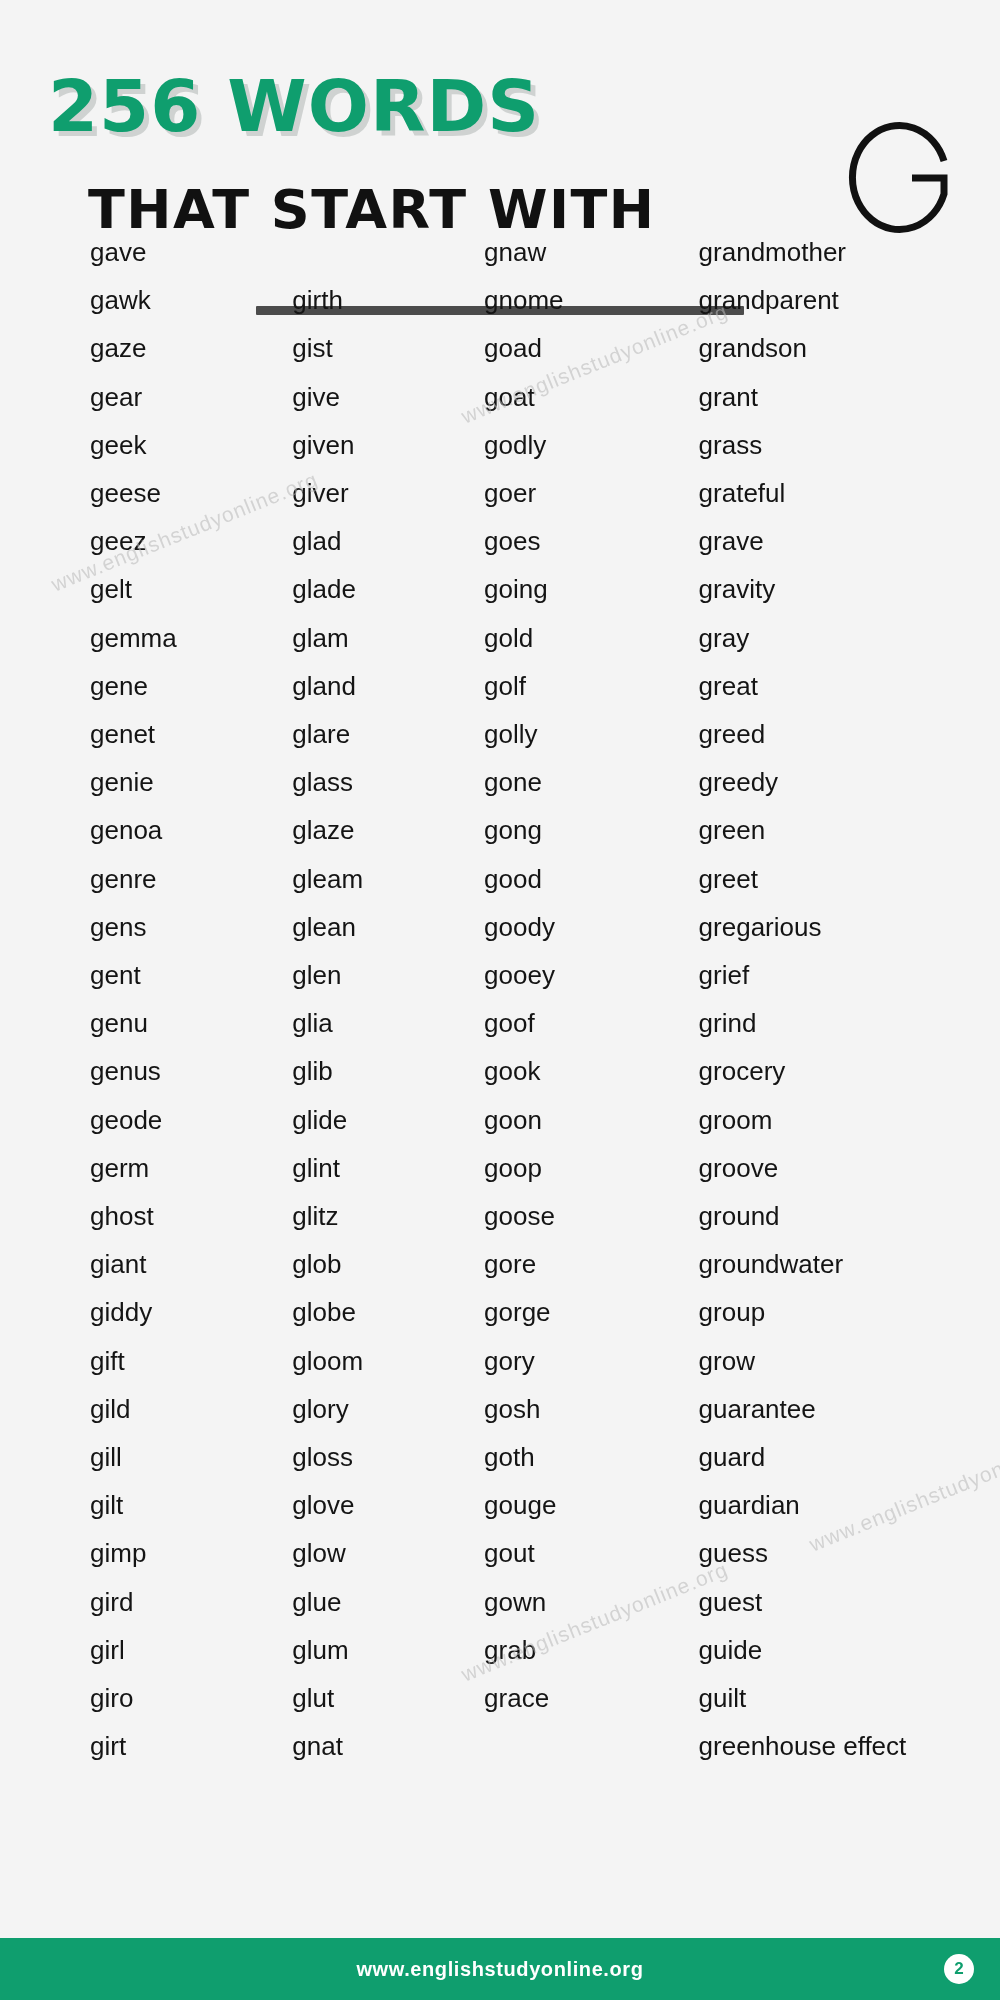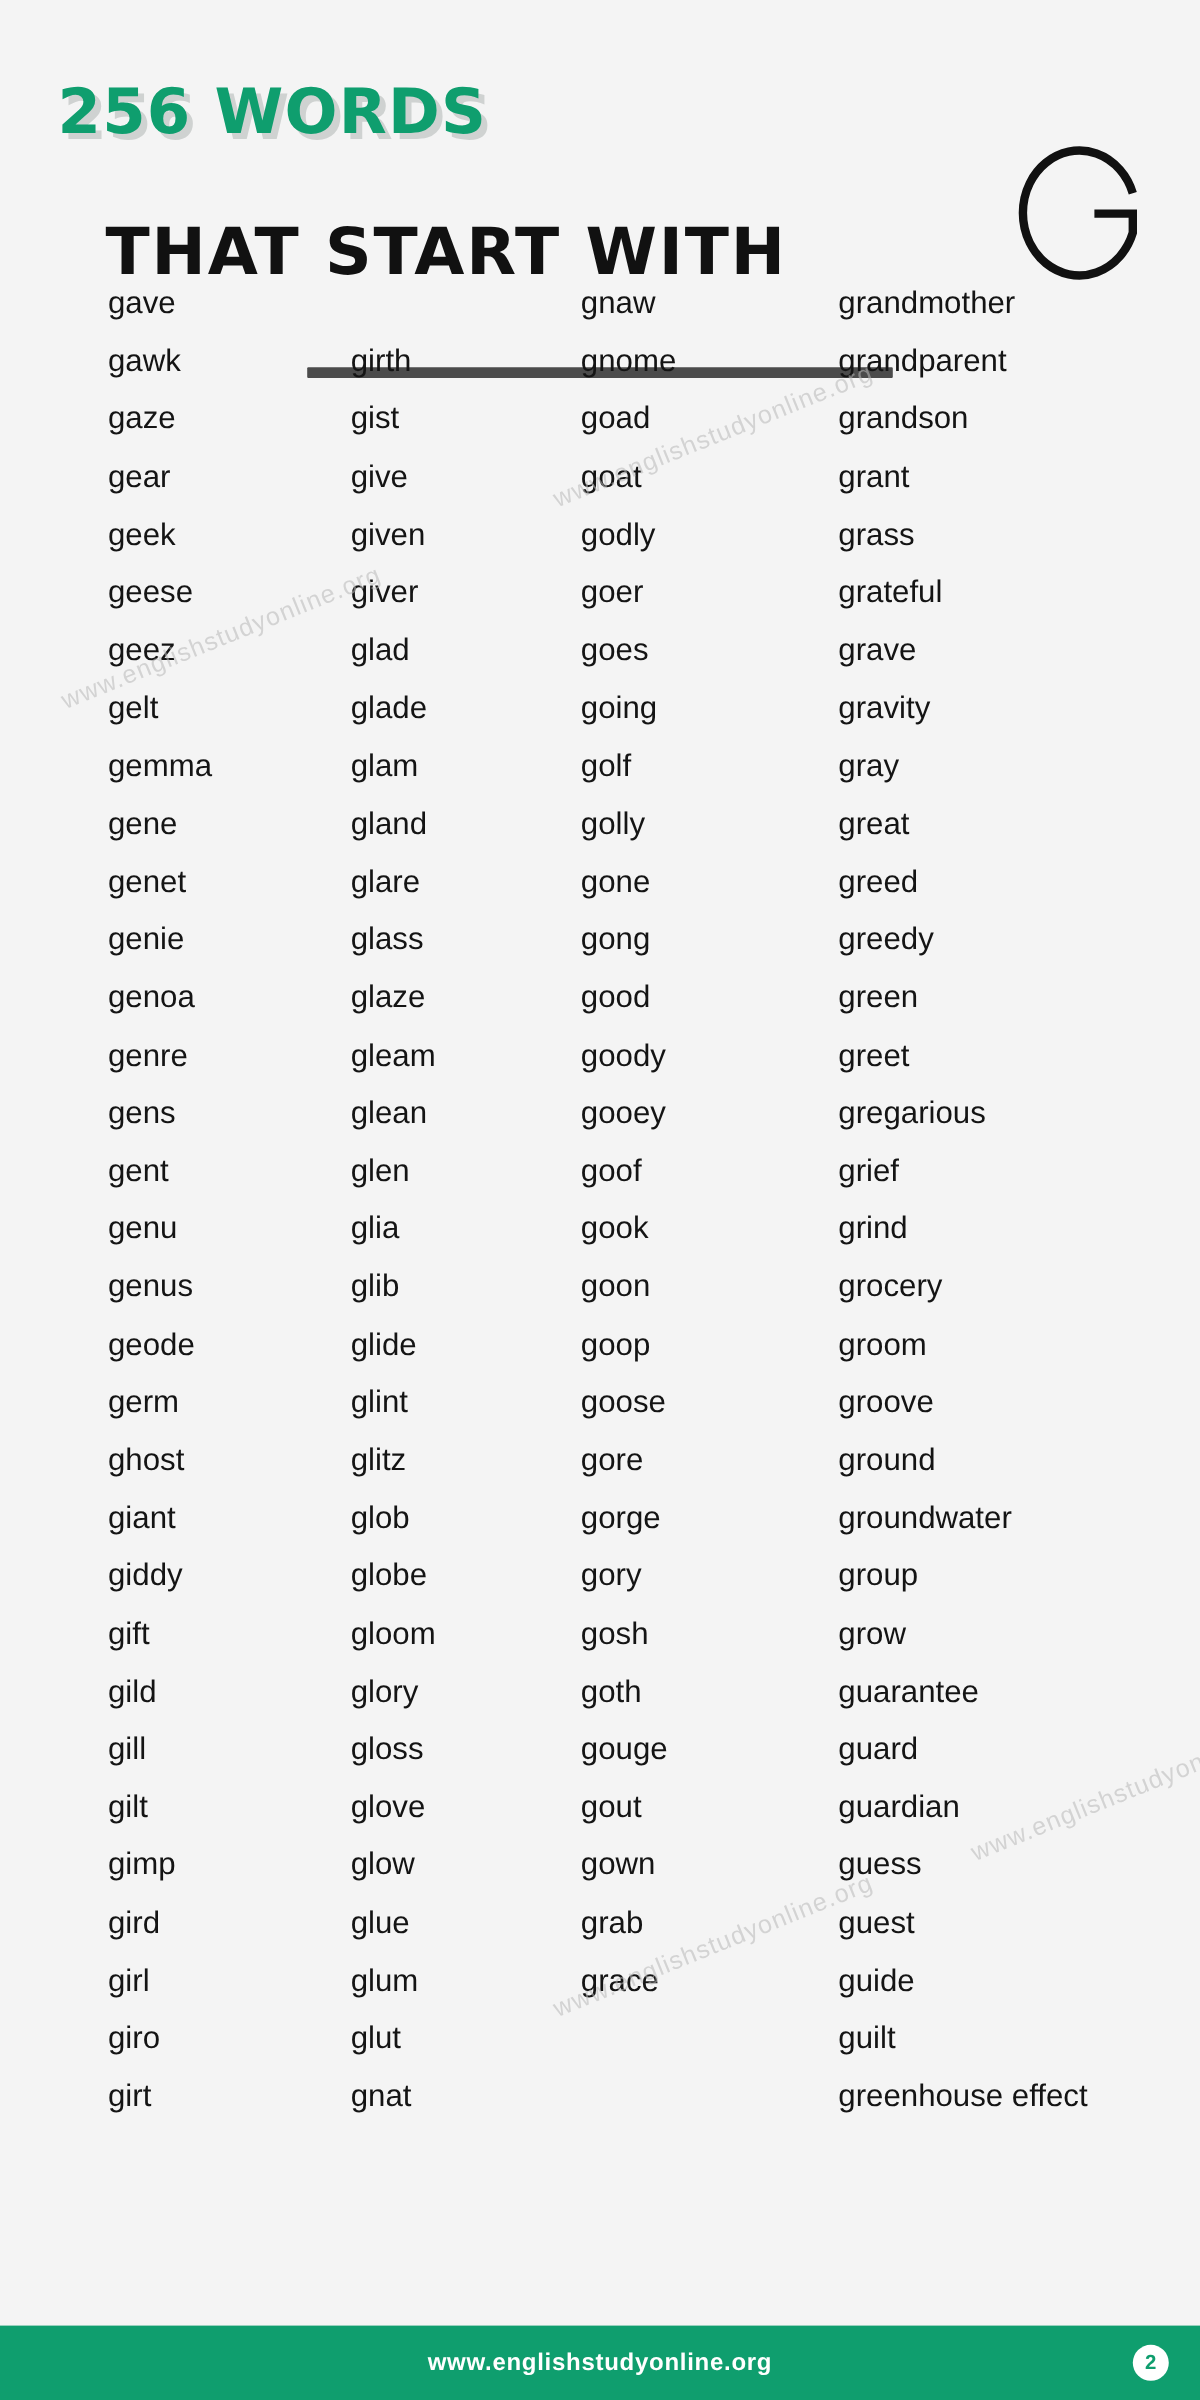--- a/index.html
+++ b/index.html
@@ -26,21 +26,21 @@
     flex: 0 0 auto;
   }
   .title-row {
     position: relative;
     height: 110px;
   }
   .main-title {
     position: absolute;
     left: 48px;
     top: 24px;
-    font-size: 52px;
+    font-size: 72px;
     font-weight: bold;
     letter-spacing: 1px;
     color: #0f9e6e;
     text-shadow: 5px 5px 0 #cfd2d1;
     font-family: "DejaVu Sans", sans-serif;
   }
   .sub-title {
     position: absolute;
     left: 88px;
     top: 138px;
@@ -241,20 +241,21 @@
 
     <div class="col col-3">
       <div class="word">gnaw</div>
       <div class="word">gnome</div>
       <div class="word">goad</div>
       <div class="word">goat</div>
       <div class="word">godly</div>
       <div class="word">goer</div>
       <div class="word">goes</div>
       <div class="word">going</div>
+      <div class="word">gold</div>
       <div class="word">golf</div>
       <div class="word">golly</div>
       <div class="word">gone</div>
       <div class="word">gong</div>
       <div class="word">good</div>
       <div class="word">goody</div>
       <div class="word">gooey</div>
       <div class="word">goof</div>
       <div class="word">gook</div>
       <div class="word">goon</div>

